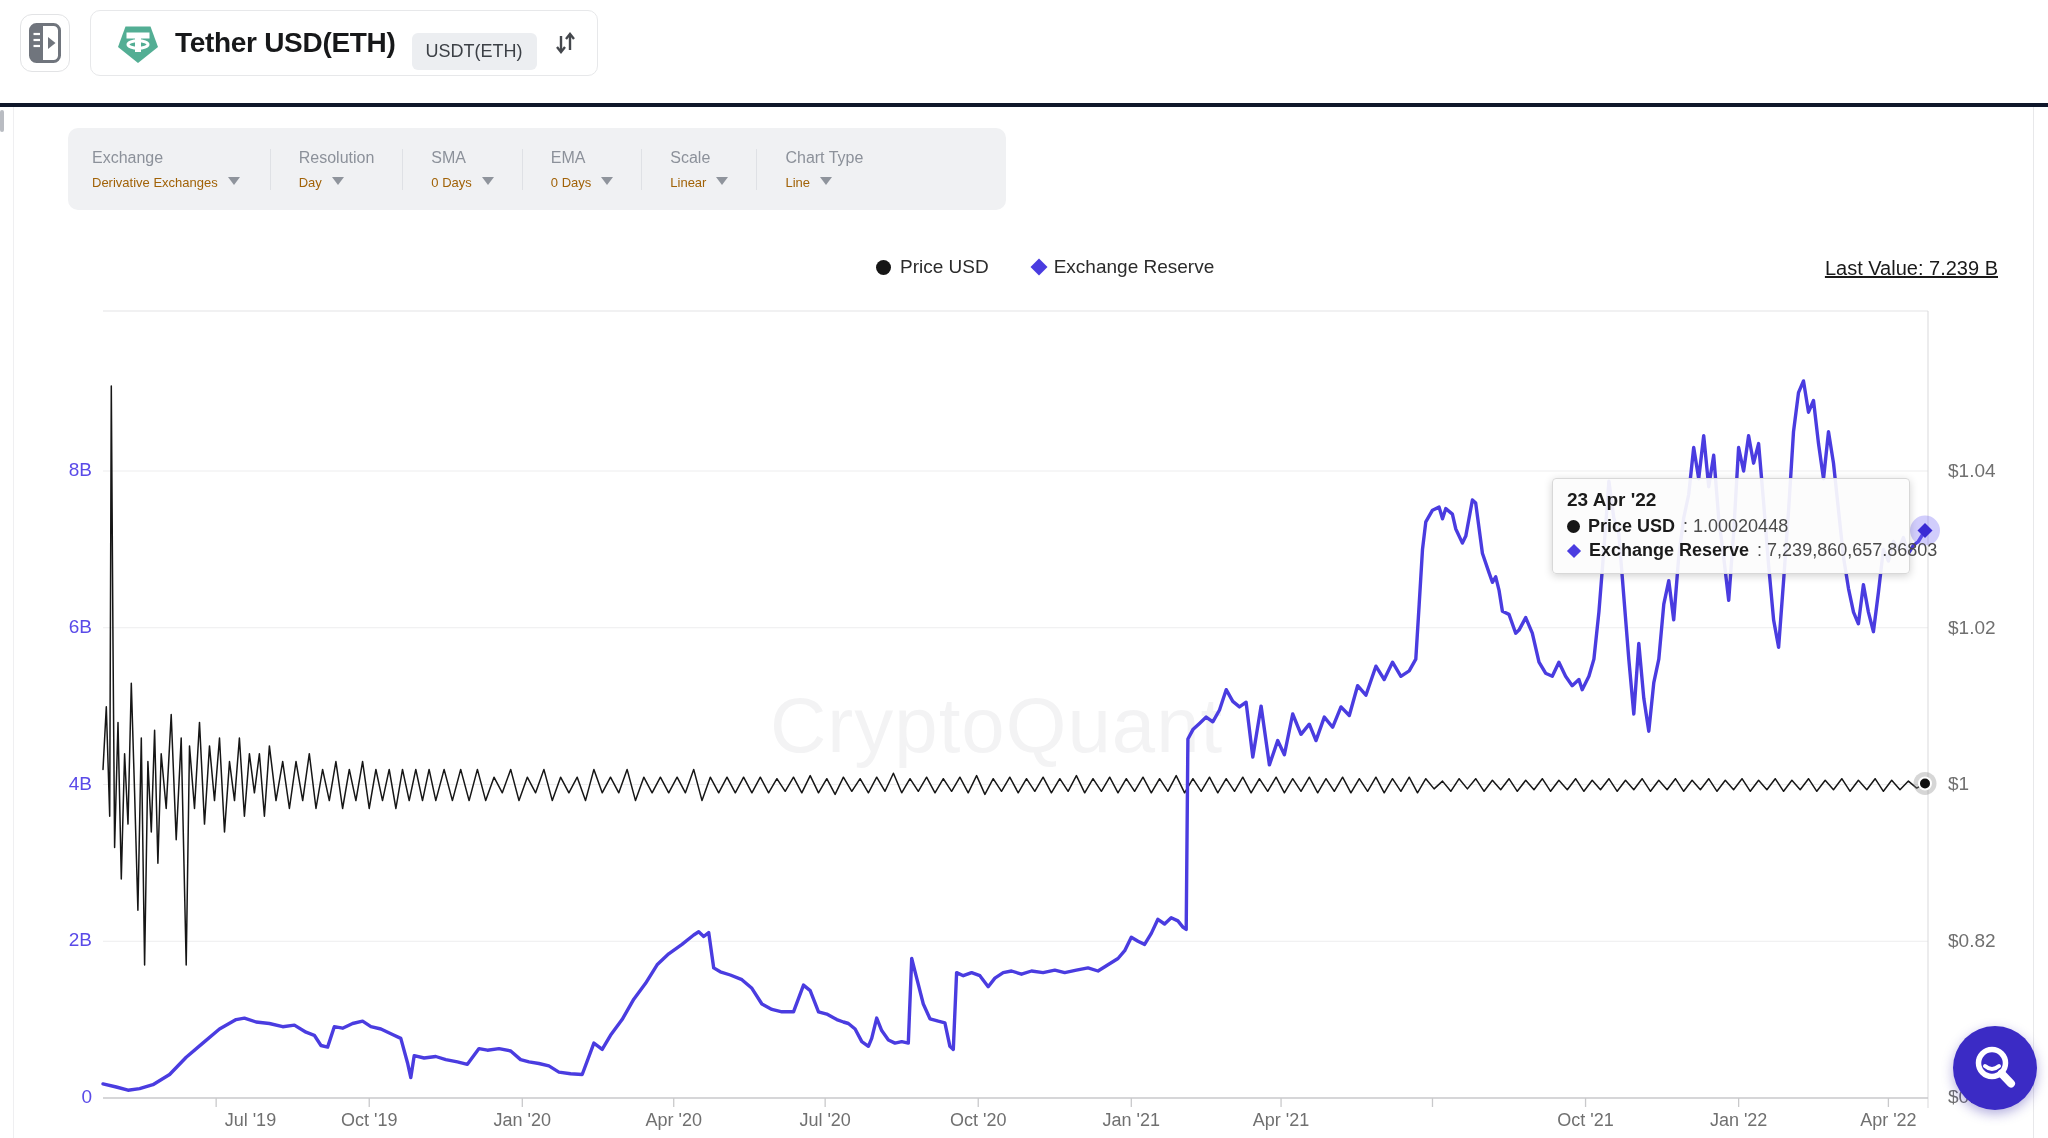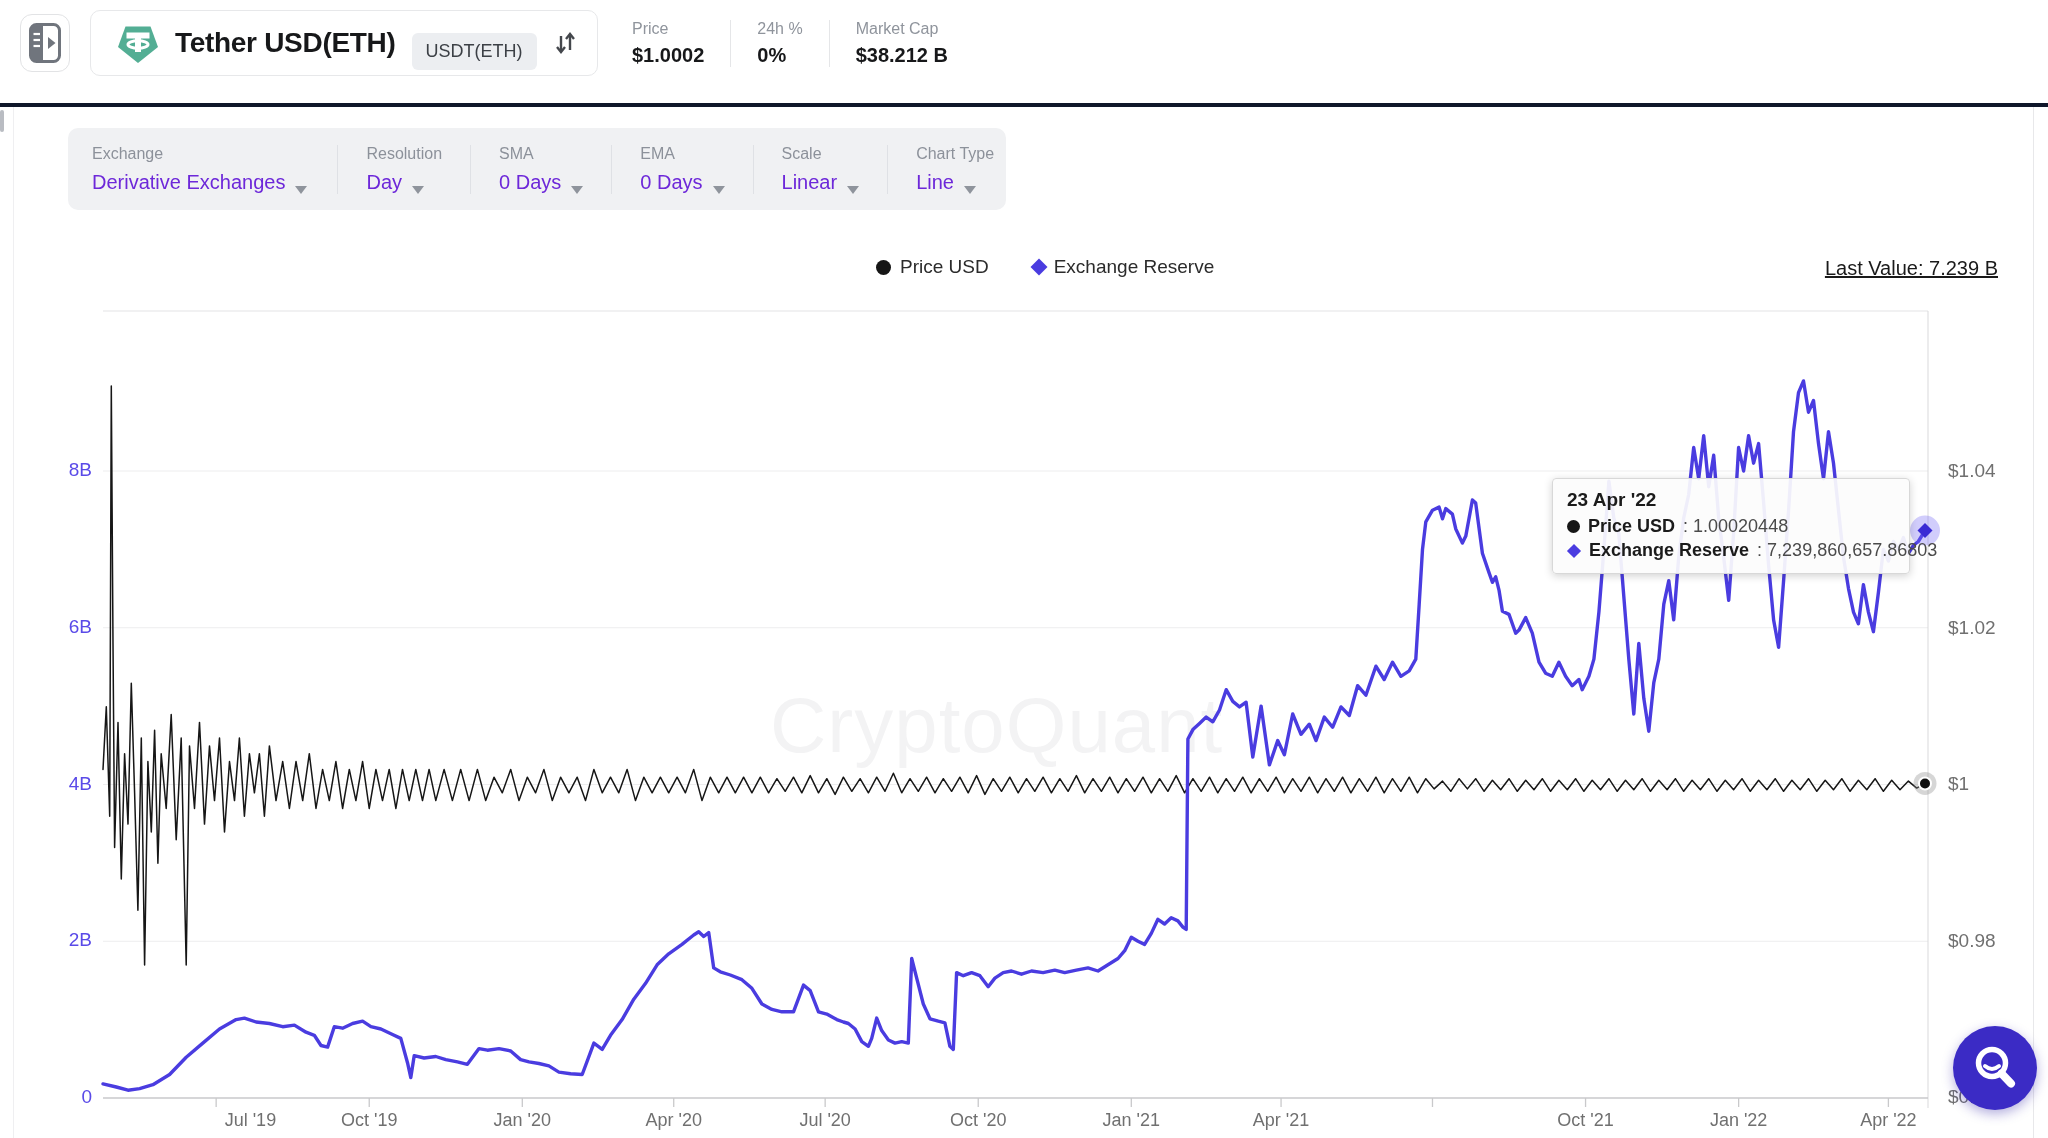--- a/index.html
+++ b/index.html
@@ -30,21 +30,21 @@
   .right-edge-line { position:absolute; left:2033px; top:107px; width:1px; height:1031px; background:#e8e8ea; }
   .scroll-nub { position:absolute; left:0; top:110px; width:4px; height:22px; background:#b9bcc2; border-radius:2px; }
 
   
   .filterbar { position:absolute; left:46px; top:128px; width:938px; height:82px;
     background:#f0f1f3; border-radius:10px; display:flex; align-items:center;margin-left:22px; }
   .f-group { padding:0 28px; cursor:pointer; }
   .f-group:first-child { padding:0 30px 0 24px; }
   .f-group + .f-group { border-left:1px solid #dfe1e5; }
   .f-label { font-size:16px; color:#8c919a; margin-bottom:8px; white-space:nowrap; }
-  .f-value { font-size:20px; color:#6d28d9; display:flex; align-items:flex-end; white-space:nowrap; }
+  .f-value { font-size:13px; color:#a16207; display:flex; align-items:flex-start; white-space:nowrap; }
   .caret { display:inline-block; width:0; height:0; margin-left:10px; margin-top:2px;
     border-left:6px solid transparent; border-right:6px solid transparent;
     border-top:8px solid #8f949c; }
 
   
   .legend { position:absolute; left:876px; top:256px; display:flex; align-items:center; gap:44px; z-index:5; }
   .legend-item { display:flex; align-items:center; gap:9px; cursor:pointer; }
   .legend-label { font-size:19px; color:#2b2b2b; white-space:nowrap; }
   .mk-circle { width:15px; height:15px; border-radius:50%; }
   .mk-diamond { width:12px; height:12px; transform:rotate(45deg); }
@@ -103,34 +103,20 @@
     <span class="sort-ic">
       <svg width="24" height="28" viewBox="0 0 24 28">
         <line x1="8" y1="7" x2="8" y2="22" stroke="#44474c" stroke-width="2.4"></line>
         <path d="M4 18 L8 23 L12 18" fill="none" stroke="#44474c" stroke-width="2.4"></path>
         <line x1="17" y1="21" x2="17" y2="6" stroke="#44474c" stroke-width="2.4"></line>
         <path d="M13 10 L17 5 L21 10" fill="none" stroke="#44474c" stroke-width="2.4"></path>
       </svg>
     </span>
   </div>
 
-  <div class="metrics" id="metrics">
-      <div class="metric">
-        <div class="m-label">Price</div>
-        <div class="m-value">$1.0002</div>
-      </div>
-      <div class="metric">
-        <div class="m-label">24h %</div>
-        <div class="m-value">0%</div>
-      </div>
-      <div class="metric">
-        <div class="m-label">Market Cap</div>
-        <div class="m-value">$38.212 B</div>
-      </div>
-    </div>
 </div>
 
 <div class="left-edge-line"></div>
 <div class="right-edge-line"></div>
 <div class="scroll-nub"></div>
 
 <div class="filterbar" id="filterbar">
     <div class="f-group">
       <div class="f-label">Exchange</div>
       <div class="f-value">
@@ -237,21 +223,21 @@
           <span class="tt-val">: 7,239,860,657.86803</span>
         </div>
       </div>
   </div>
 <div class="ax-left" style="top: 1086px;">0</div>
     <div class="ax-left" style="top: 929.25px;">2B</div>
     <div class="ax-left" style="top: 772.5px;">4B</div>
     <div class="ax-left" style="top: 615.75px;">6B</div>
     <div class="ax-left" style="top: 459px;">8B</div>
     <div class="ax-right" style="top: 1086px;">$0.96</div>
-    <div class="ax-right" style="top: 929.5px;">$0.98</div>
+    <div class="ax-right" style="top: 929.5px;">$0.82</div>
     <div class="ax-right" style="top: 773px;">$1</div>
     <div class="ax-right" style="top: 616.5px;">$1.02</div>
     <div class="ax-right" style="top: 460px;">$1.04</div>
     <div class="ax-x" style="left: 156.147px; top: 1110px; text-align: right;">Jul '19</div>
     <div class="ax-x" style="left: 309.228px; top: 1110px;">Oct '19</div>
     <div class="ax-x" style="left: 462.31px; top: 1110px;">Jan '20</div>
     <div class="ax-x" style="left: 613.727px; top: 1110px;">Apr '20</div>
     <div class="ax-x" style="left: 765.144px; top: 1110px;">Jul '20</div>
     <div class="ax-x" style="left: 918.226px; top: 1110px;">Oct '20</div>
     <div class="ax-x" style="left: 1071.31px; top: 1110px;">Jan '21</div>

